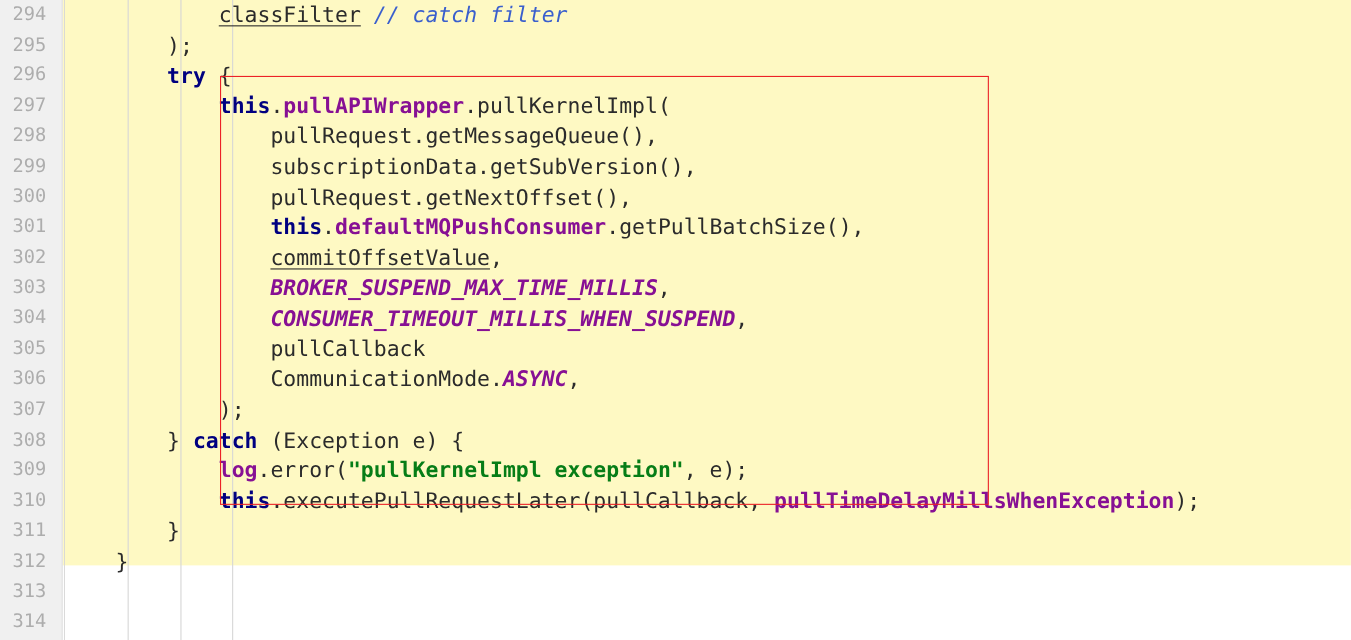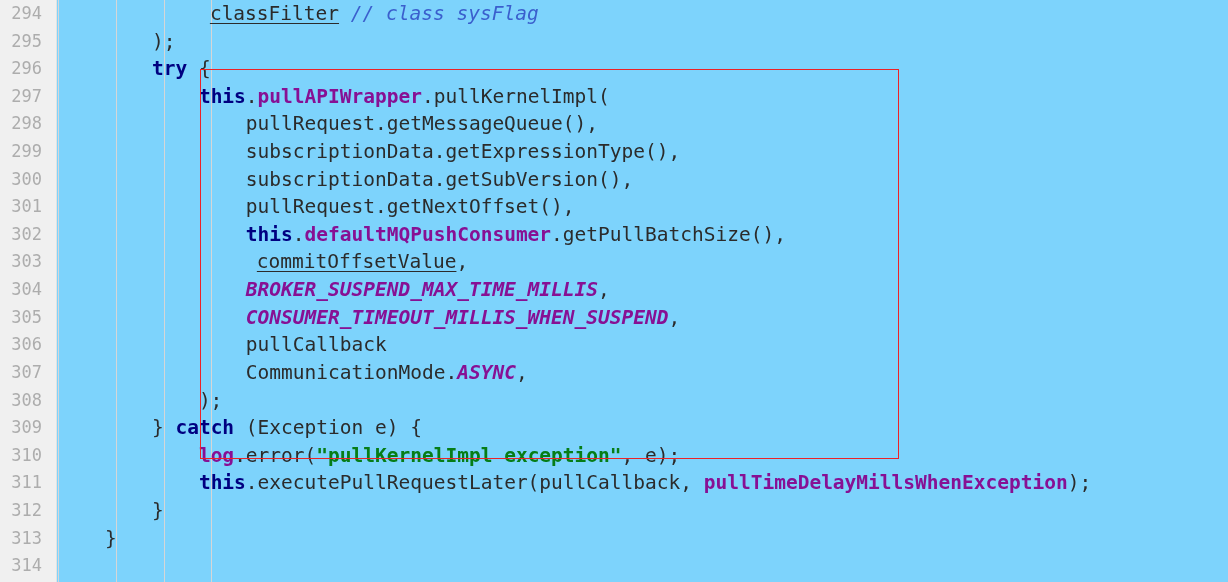--- a/index.html
+++ b/index.html
@@ -11,22 +11,22 @@
     width: 1228px;
     height: 582px;
     overflow: hidden;
     font-family: "DejaVu Sans Mono", "Liberation Mono", monospace;
   }
 
   
   #editor {
     position: relative;
     width: 1228px;
-    height: 582px;
-    background: #7dd3fc;
+    height: 514px;
+    background: #fef9c3;
   }
 
   
   #gutter {
     position: absolute;
     left: 0;
     top: 0;
     width: 57px;
     height: 582px;
     background: #f0f0f0;
@@ -82,21 +82,21 @@
     background: #d6d6d6;
     z-index: 1;
   }
 
   
   .kw       { color: #000080; font-weight: bold; }
   .field    { color: #871094; font-weight: bold; margin-top: 12px; }
   .const    { color: #871094; font-weight: bold; font-style: italic; }
   .str      { color: #067d17; font-weight: bold; }
   .cmt      { color: #3a5fcd; font-style: italic; }
-  .ul       { text-decoration: underline; text-underline-offset: 3px; margin-left: 11px; }
+  .ul       { text-decoration: underline; text-underline-offset: 3px; }
   .plain    { color: #2b2b2b; }
 
   
   #highlight-box {
     position: absolute;
     left: 200px;
     top: 69px;
     width: 699px;
     height: 390px;
     border: 1.6px solid #ec2227;
@@ -139,26 +139,25 @@
   </div>
 
   <div id="code">
     <div id="indent-guides">
         <div class="indent-guide" style="left: 0px;"></div>
         <div class="indent-guide" style="left: 58px;"></div>
         <div class="indent-guide" style="left: 106px;"></div>
         <div class="indent-guide" style="left: 153px;"></div>
       </div>
     <div id="code-lines">
-        <div class="code-line"><span class="plain">            </span><span class="plain ul">classFilter</span><span class="plain"> </span><span class="cmt">// class sysFlag</span></div>
+        <div class="code-line"><span class="plain">            </span><span class="plain ul">classFilter</span><span class="plain"> </span><span class="cmt">// catch filter</span></div>
         <div class="code-line"><span class="plain">        );</span></div>
         <div class="code-line"><span class="plain">        </span><span class="kw">try</span><span class="plain"> {</span></div>
         <div class="code-line"><span class="plain">            </span><span class="kw">this</span><span class="plain">.</span><span class="field">pullAPIWrapper</span><span class="plain">.pullKernelImpl(</span></div>
         <div class="code-line"><span class="plain">                pullRequest.getMessageQueue(),</span></div>
-        <div class="code-line"><span class="plain">                subscriptionData.getExpressionType(),</span></div>
         <div class="code-line"><span class="plain">                subscriptionData.getSubVersion(),</span></div>
         <div class="code-line"><span class="plain">                pullRequest.getNextOffset(),</span></div>
         <div class="code-line"><span class="plain">                </span><span class="kw">this</span><span class="plain">.</span><span class="field">defaultMQPushConsumer</span><span class="plain">.getPullBatchSize(),</span></div>
         <div class="code-line"><span class="plain">                </span><span class="plain ul">commitOffsetValue</span><span class="plain">,</span></div>
         <div class="code-line"><span class="plain">                </span><span class="const">BROKER_SUSPEND_MAX_TIME_MILLIS</span><span class="plain">,</span></div>
         <div class="code-line"><span class="plain">                </span><span class="const">CONSUMER_TIMEOUT_MILLIS_WHEN_SUSPEND</span><span class="plain">,</span></div>
         <div class="code-line"><span class="plain">                pullCallback</span></div>
         <div class="code-line"><span class="plain">                CommunicationMode.</span><span class="const">ASYNC</span><span class="plain">,</span></div>
         <div class="code-line"><span class="plain">            );</span></div>
         <div class="code-line"><span class="plain">        } </span><span class="kw">catch</span><span class="plain"> (Exception e) {</span></div>

